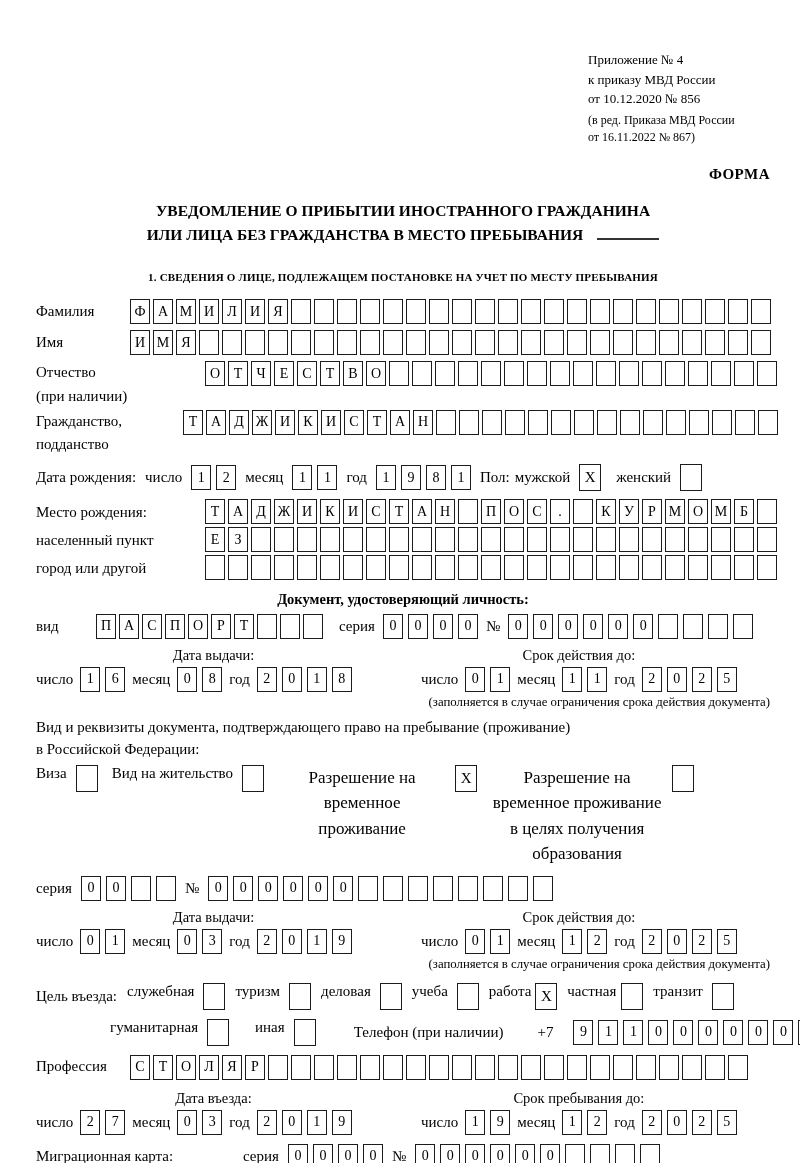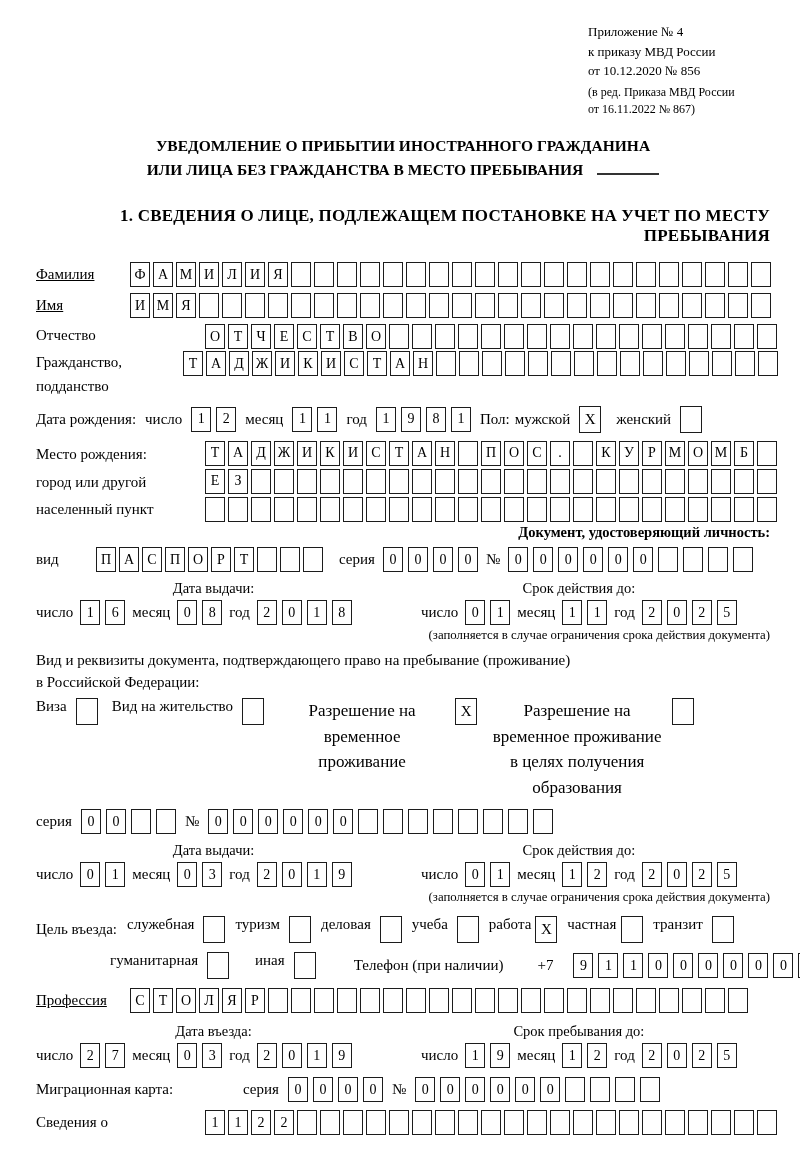--- a/index.html
+++ b/index.html
@@ -1,21 +1,21 @@
 <!DOCTYPE html>
 <html><head>
 <meta charset="utf-8">
 <style>
   * { margin:0; padding:0; box-sizing:border-box; }
   html,body { background:#fff; }
   body {
     width:800px; height:1163px; overflow:hidden;
     color:#000; font-family:"Liberation Serif","DejaVu Serif",serif; font-size:15px;
   }
-  .page { position:relative; width:800px; height:1163px; padding:22px 30px 0 36px; }
+  .page { position:relative; width:800px; height:1163px; padding:50px 30px 0 36px; }
 
   
   .cells { display:flex; gap:3px; }
   .cells.sp { gap:5px; }
   .cell {
     display:inline-flex; align-items:center; justify-content:center; flex:0 0 auto;
     width:20px; height:25px; border:1.5px solid #1c1c1c; background:#fff;
     font-size:14px; line-height:1;
   }
   .chk {
@@ -23,34 +23,34 @@
     width:22px; height:27px; border:1.5px solid #1c1c1c; background:#fff; font-size:15px;
   }
 
   .appendix { margin-left:552px; font-size:13px; line-height:1.5; }
   .appendix .rev { font-size:12px; line-height:1.45; margin-top:3px; }
   .forma { text-align:right; font-weight:bold; font-size:15px; margin-top:20px; letter-spacing:.5px; }
 
   .title { text-align:center; font-weight:bold; font-size:15.5px; line-height:1.55; margin-top:16px; }
   .title .blank { display:inline-block; width:62px; border-bottom:2px solid #333; height:14px; margin-left:14px; }
 
-  .sec-heading { text-align:right; font-weight:bold; font-size:17px; margin-top:24px; letter-spacing:.2px; }
+  .sec-heading { text-align:center; font-weight:bold; font-size:11px; margin-top:24px; letter-spacing:.2px; }
 
   .frow { display:flex; align-items:center; }
   .frow.top { align-items:flex-start; }
   .lblcol { flex:0 0 auto; line-height:1.55; }
   .lbl { white-space:nowrap; }
 
-  .w94  { width:94px;text-decoration:underline; }
+  .w94  { width:94px; }
   .w147 { width:147px; }
   .w169 { width:169px; }
 
   .stack { display:flex; flex-direction:column; gap:3px; }
 
-  .doc-heading { text-align:right; font-weight:bold; font-size:14.5px; margin-top:0; }
+  .doc-heading { text-align:center; font-weight:bold; font-size:14.5px; margin-top:8px; }
 
   .dates { display:flex; margin-top:8px; }
   .date-half { display:flex; flex-direction:column; }
   .date-half .dh { text-align:center; font-size:14.5px; margin-bottom:3px; }
   .date-line { display:flex; align-items:center; gap:7px; }
   .note { text-align:right; font-size:12.8px; margin-top:3px; }
 
   .optrow { display:flex; align-items:flex-start; margin-top:10px; }
   .opt { display:flex; align-items:flex-start; gap:9px; }
   .opt-multi { text-align:center; font-size:17px; line-height:1.5; }
@@ -63,20 +63,21 @@
   <div class="appendix">
     <div>Приложение № 4</div>
     <div>к приказу МВД России</div>
     <div>от 10.12.2020 № 856</div>
     <div class="rev">
       <div>(в ред. Приказа МВД России</div>
       <div>от 16.11.2022 № 867)</div>
     </div>
   </div>
 
+  <div class="forma">ФОРМА</div>
 
   <div class="title">
     <div>УВЕДОМЛЕНИЕ О ПРИБЫТИИ ИНОСТРАННОГО ГРАЖДАНИНА</div>
     <div><span>ИЛИ ЛИЦА БЕЗ ГРАЖДАНСТВА В МЕСТО ПРЕБЫВАНИЯ</span><span class="blank"></span></div>
   </div>
 
   <div class="sec-heading">1. СВЕДЕНИЯ О ЛИЦЕ, ПОДЛЕЖАЩЕМ ПОСТАНОВКЕ НА УЧЕТ ПО МЕСТУ ПРЕБЫВАНИЯ</div>
 
   <div class="frow" style="margin-top:16px;">
     <div class="lblcol w94">Фамилия</div>
@@ -142,20 +143,21 @@
         <span class="cell"></span>
         <span class="cell"></span>
         <span class="cell"></span>
         <span class="cell"></span>
       </div>
   </div>
 
   <div class="frow top" style="margin-top:6px;">
     <div class="lblcol w169">
       <div>Отчество</div>
+      <div>(при наличии)</div>
     </div>
     <div class="cells">
         <span class="cell">О</span>
         <span class="cell">Т</span>
         <span class="cell">Ч</span>
         <span class="cell">Е</span>
         <span class="cell">С</span>
         <span class="cell">Т</span>
         <span class="cell">В</span>
         <span class="cell">О</span>
@@ -236,22 +238,22 @@
     <span class="lbl">Пол:</span>
     <span class="lbl" style="margin-left:-4px;">мужской</span>
     <span class="chk">X</span>
     <span class="lbl" style="margin-left:6px;">женский</span>
     <span class="chk"></span>
   </div>
 
   <div class="frow top" style="margin-top:8px;">
     <div class="lblcol w169" style="line-height:1.85;">
       <div>Место рождения:</div>
+      <div>населенный пункт</div>
       <div>город или другой</div>
-      <div>населенный пункт</div>
     </div>
     <div class="stack">
       <div class="cells">
           <span class="cell">Т</span>
           <span class="cell">А</span>
           <span class="cell">Д</span>
           <span class="cell">Ж</span>
           <span class="cell">И</span>
           <span class="cell">К</span>
           <span class="cell">И</span>

